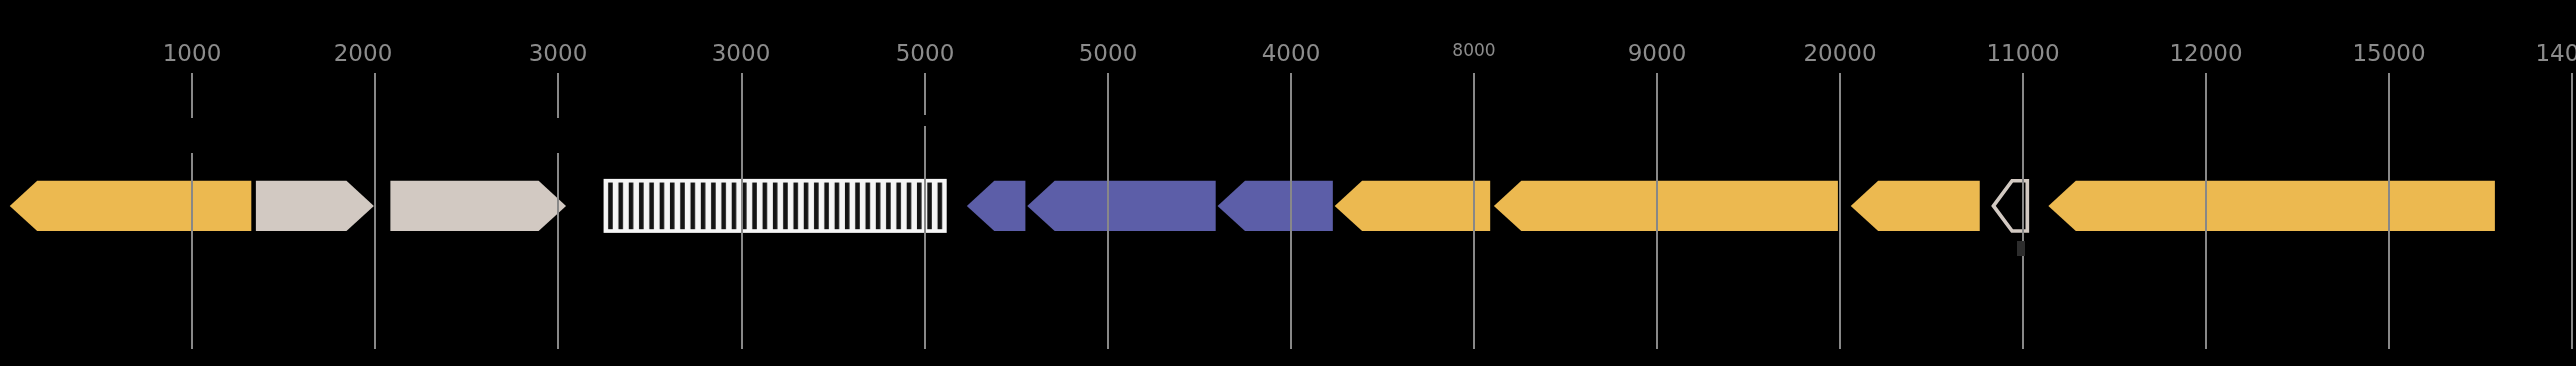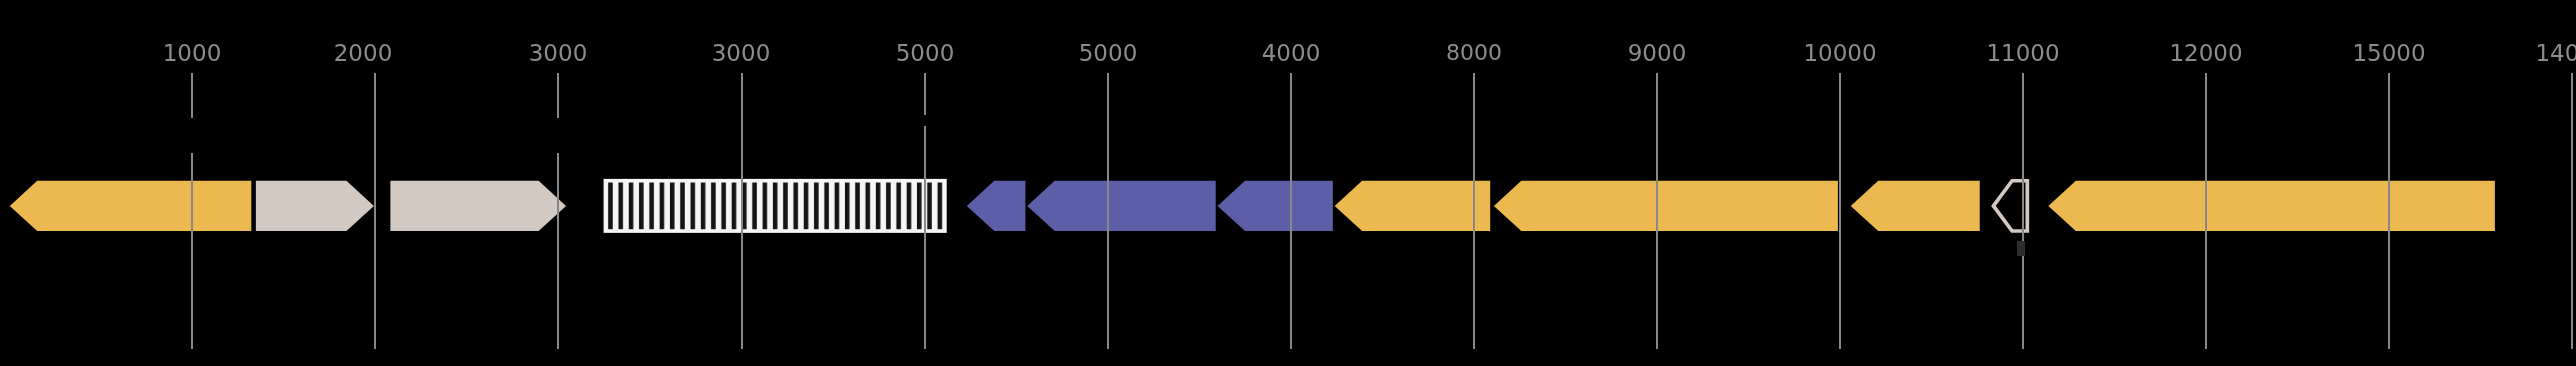--- a/index.html
+++ b/index.html
@@ -108,22 +108,22 @@
       <div class="label-mask" style="left: 2017px; top: 241px; width: 8.2px; height: 14.6px; background: rgb(45, 45, 45);"></div>
     </div>
   <div id="labels-layer">
       <div class="tick-label" style="left: 192px; top: 40px; font-size: 23px; color: rgb(140, 140, 140);">1000</div>
       <div class="tick-label" style="left: 363px; top: 40px; font-size: 23px; color: rgb(140, 140, 140);">2000</div>
       <div class="tick-label" style="left: 558px; top: 40px; font-size: 23px; color: rgb(140, 140, 140);">3000</div>
       <div class="tick-label" style="left: 741px; top: 40px; font-size: 23px; color: rgb(140, 140, 140);">3000</div>
       <div class="tick-label" style="left: 925px; top: 40px; font-size: 23px; color: rgb(140, 140, 140);">5000</div>
       <div class="tick-label" style="left: 1108px; top: 40px; font-size: 23px; color: rgb(140, 140, 140);">5000</div>
       <div class="tick-label" style="left: 1291px; top: 40px; font-size: 23px; color: rgb(140, 140, 140);">4000</div>
-      <div class="tick-label" style="left: 1474px; top: 40px; font-size: 22px; color: rgb(140, 140, 140);">8000</div>
+      <div class="tick-label" style="left: 1474px; top: 40px; font-size: 17px; color: rgb(140, 140, 140);">8000</div>
       <div class="tick-label" style="left: 1657px; top: 40px; font-size: 23px; color: rgb(140, 140, 140);">9000</div>
-      <div class="tick-label" style="left: 1840px; top: 40px; font-size: 23px; color: rgb(140, 140, 140);">10000</div>
+      <div class="tick-label" style="left: 1840px; top: 40px; font-size: 23px; color: rgb(140, 140, 140);">20000</div>
       <div class="tick-label" style="left: 2023px; top: 40px; font-size: 23px; color: rgb(140, 140, 140);">11000</div>
       <div class="tick-label" style="left: 2206px; top: 40px; font-size: 23px; color: rgb(140, 140, 140); text-align: right;">12000</div>
       <div class="tick-label" style="left: 2389px; top: 40px; font-size: 23px; color: rgb(140, 140, 140);">15000</div>
       <div class="tick-label" style="left: 2572px; top: 40px; font-size: 23px; color: rgb(140, 140, 140);">14000</div>
     </div>
 </div>
 
 
 </body></html>

